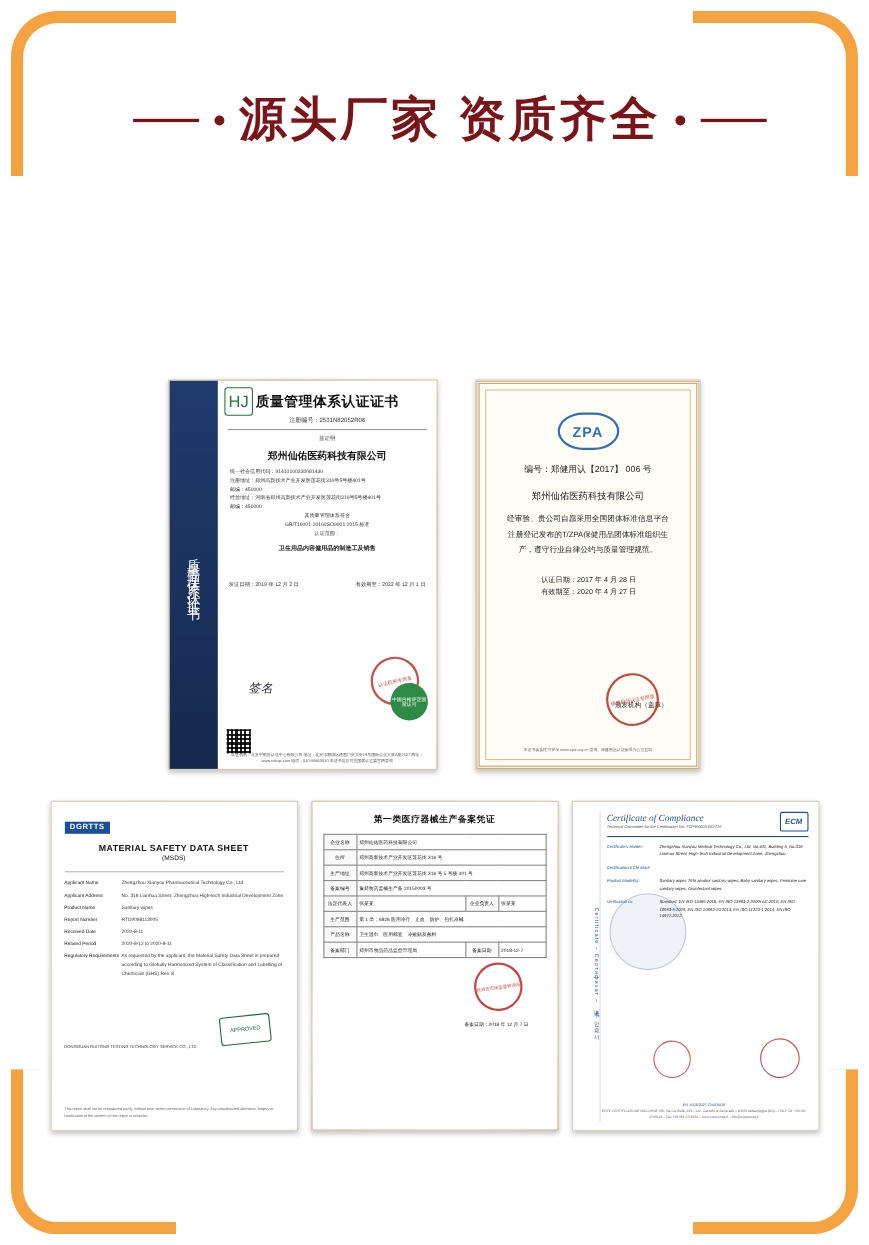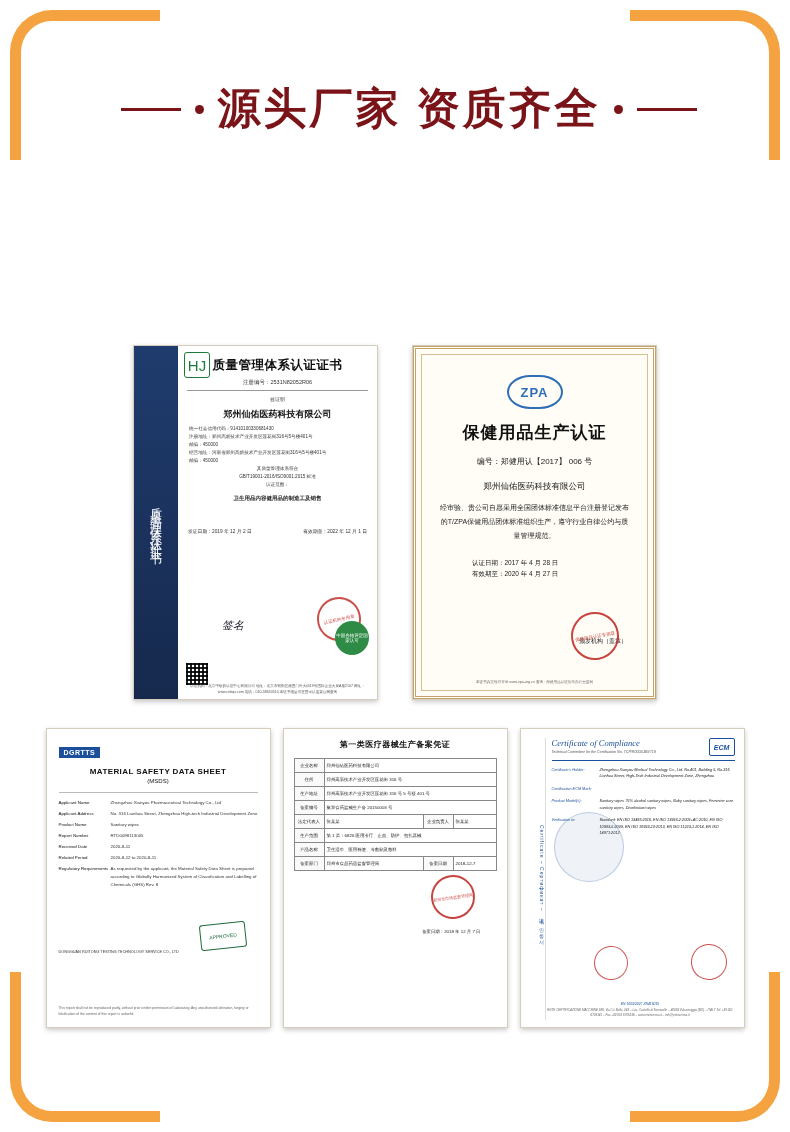--- a/index.html
+++ b/index.html
@@ -87,21 +87,21 @@
   }
   .frame.small { padding: 0; }
   .frame-inner {
     background: #fdfdfb;
     width: 100%; height: 100%;
     border: 1px solid #d7cdbc;
     position: relative;
     overflow: hidden;
   }
   .f1 { width: 245px; height: 355px; }
-  .f2 { width: 245px; height: 355px; }
+  .f2 { width: 205px; height: 355px; }
   .f3 { width: 225px; height: 300px; }
   .f4 { width: 225px; height: 300px; }
   .f5 { width: 225px; height: 300px; }
 
   
   .cert1 { display: flex; height: 100%; background:#fff; }
   .cert1 .spine {
     width: 44px;
     background: linear-gradient(180deg,#1f3c6e,#16294d);
     color: #fff;
@@ -135,21 +135,21 @@
     border:2px solid #c2302c; color:#c2302c;
     font-size:4.5px; display:flex;align-items:center;justify-content:center;
     text-align:center; opacity:.85; transform:rotate(-12deg);
   }
   .c1-badge {
     position:absolute; right:8px; bottom:44px;
     width:34px;height:34px;border-radius:50%;
     background:#2e8b46; color:#fff; font-size:4.5px;
     display:flex;align-items:center;justify-content:center;text-align:center;
   }
-  .c1-sign { position:absolute; left:28px; bottom:66px; font-size:11px; color:#223; font-style:italic; font-family:"Liberation Serif", serif;margin-left:16px;}
+  .c1-sign { position:absolute; left:28px; bottom:66px; font-size:11px; color:#223; font-style:italic; font-family:"Liberation Serif", serif;}
   .c1-foot { position:absolute; left:0; right:0; bottom:4px; text-align:center; font-size:3.6px; color:#555; line-height:6px;}
   .c1-qr { position:absolute; left:8px; bottom:14px; width:22px; height:22px;
     background:
       repeating-linear-gradient(90deg,#222 0 2px,#fff 2px 4px),
       repeating-linear-gradient(0deg,#222 0 2px,#fff 2px 4px);
     background-blend-mode: multiply; }
 
   
   .cert2 { height:100%; background:#fffdf6; padding:10px; position:relative;
            border:3px double #c2a46a; }
@@ -316,21 +316,20 @@
 本证书信息可在国家认监委官网查询</div>
           </div>
         </div>
       </div>
     </div>
 
     <div class="frame">
       <div class="frame-inner f2">
         <div class="cert2">
           <div class="zpa">ZPA</div>
-          <div class="c2-title">保健用品生产认证</div>
           <div class="c2-no">编号：郑健用认【2017】 006 号</div>
           <div class="c2-company">郑州仙佑医药科技有限公司</div>
           <div class="c2-body">经审验、贵公司自愿采用全国团体标准信息平台注册登记发布的T/ZPA保健用品团体标准组织生产，遵守行业自律公约与质量管理规范。</div>
           <div class="c2-dates">
             <div>认证日期：2017 年 4 月 28 日</div>
             <div>有效期至：2020 年 4 月 27 日</div>
           </div>
           <div class="c2-sign">颁发机构（盖章）</div>
           <div class="c2-stamp">保健用品认证专用章</div>
           <div class="c2-foot">本证书真实性可登录 www.zpa-org.cn 查询 · 保健用品认证管理办公室监制</div>

